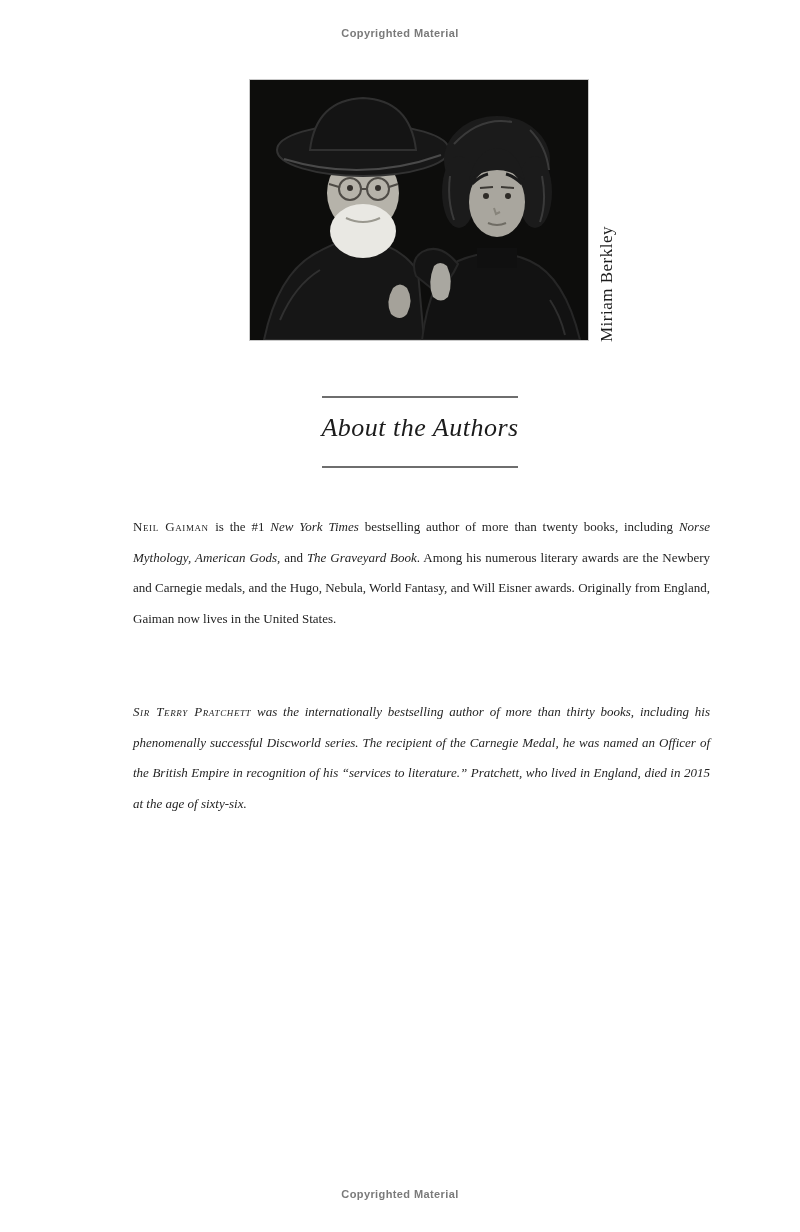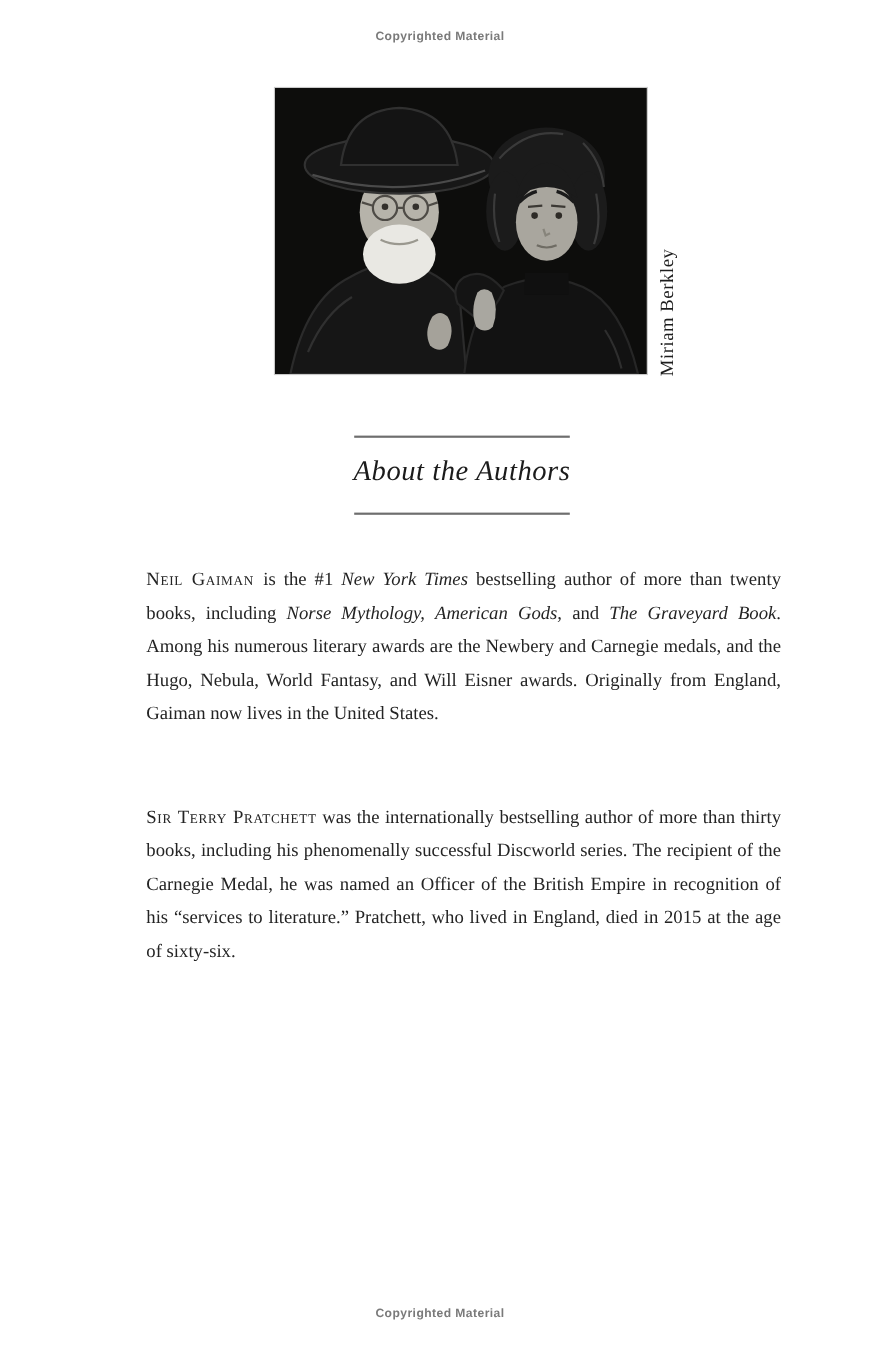--- a/index.html
+++ b/index.html
@@ -84,26 +84,26 @@
   }
 
   .about-text {
     position: absolute;
     left: 133px;
     top: 512px;
     width: 577px;
   }
   .body-para {
     margin: 0 0 63px 0;
-    font-size: 17px;
+    font-size: 13px;
     line-height: 30.5px;
     text-align: justify;
     color: #242424;
   }
-  .body-para:last-child { margin-bottom: 16px; }
+  .body-para:last-child { margin-bottom: 16px; font-style: italic; }
   .sc {
     font-variant: small-caps;
     letter-spacing: 0.6px;
   }
   .it { font-style: italic; }
 </style>
 </head>
 <body>
 
 <div class="copyright top">Copyrighted Material</div>

